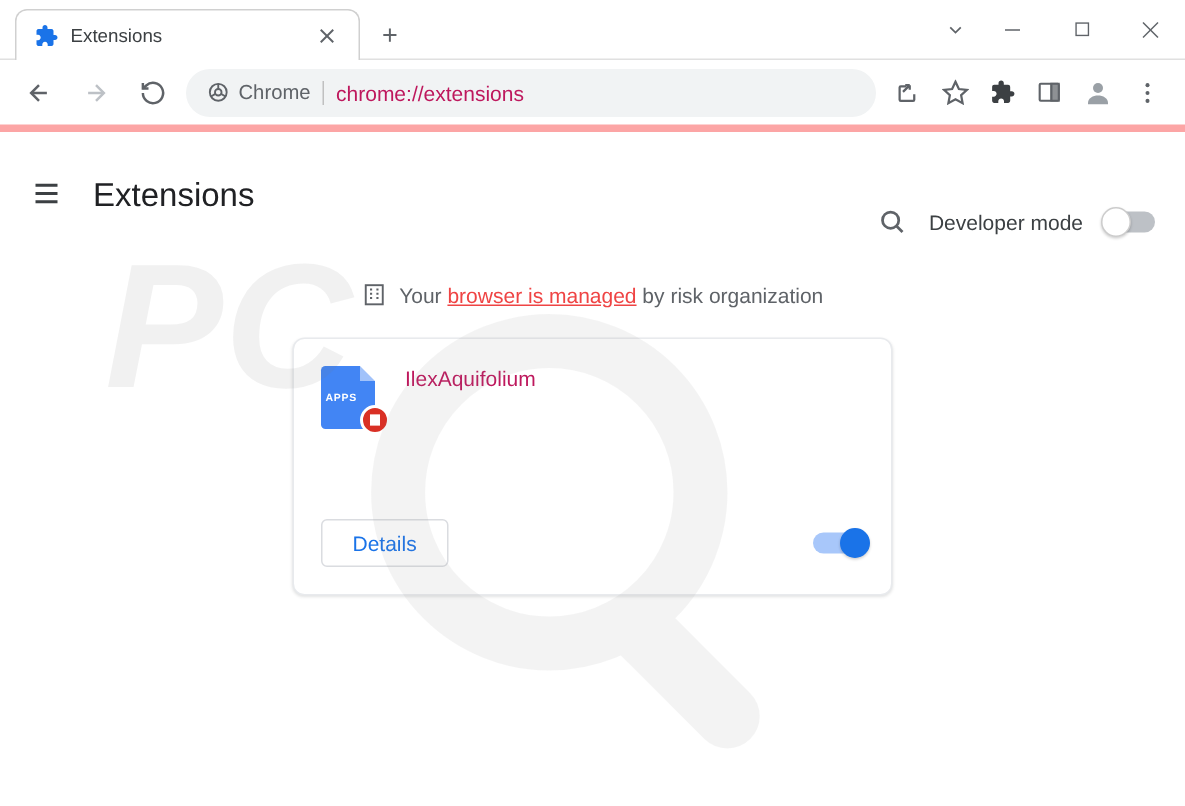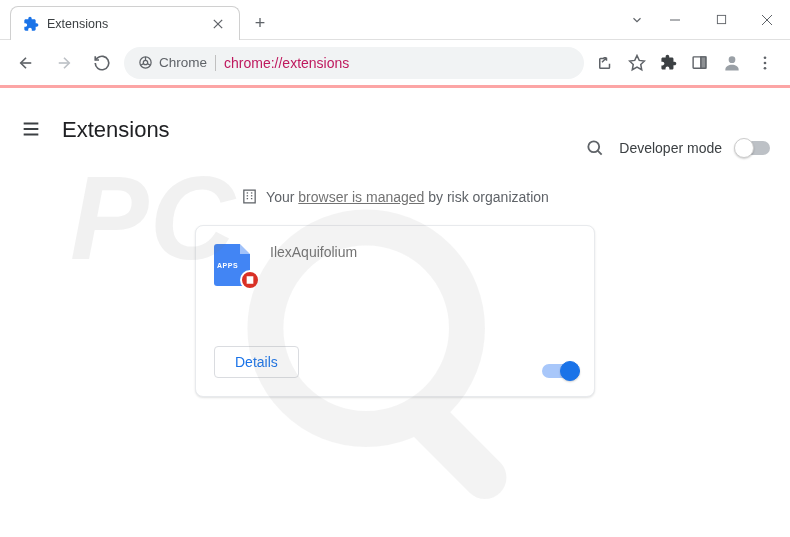--- a/index.html
+++ b/index.html
@@ -14,21 +14,21 @@
 
 
 .tabstrip { position: absolute; top: 6px; left: 10px; display: flex; align-items: center; }
 .tab { background: #fff; border: 1px solid #d0d0d0; border-bottom: none; border-radius: 8px 8px 0 0; height: 34px; display: flex; align-items: center; padding: 0 12px; min-width: 230px; }
 .tab .favicon { width: 16px; height: 16px; margin-right: 8px; color: #1a73e8; display: flex; align-items: center; }
 .tab .tab-title { font-size: 12.5px; color: #3c4043; flex: 1; }
 .tab .tab-close { color: #5f6368; font-size: 14px; padding: 0 4px; }
 .newtab { width: 28px; height: 28px; display: flex; align-items: center; justify-content: center; color: #5f6368; margin-left: 6px; font-size: 18px; }
 
 
-.toolbar { height: 48px; display: flex; align-items: center; padding: 0 10px; gap: 6px; border-bottom: 3px solid #fca5a5; background: #fff; }
+.toolbar { height: 48px; display: flex; align-items: center; padding: 0 10px; gap: 6px; border-bottom: 5px solid #fca5a5; background: #fff; }
 .nav-btn { width: 32px; height: 32px; display: flex; align-items: center; justify-content: center; color: #5f6368; border-radius: 50%; }
 .nav-btn.disabled { color: #bdc1c6; }
 .omnibox { flex: 1; height: 32px; background: #f1f3f4; border-radius: 16px; display: flex; align-items: center; padding: 0 14px; gap: 8px; }
 .omnibox .chrome-chip { color: #5f6368; font-size: 13.5px; display: flex; align-items: center; gap: 6px; }
 .omnibox .divider { width: 1px; height: 16px; background: #c0c0c0; }
 .omnibox .url { color: #be185d; font-size: 14px; }
 .right-icons { display: flex; align-items: center; gap: 14px; padding: 0 6px; }
 .right-icons .ic { color: #5f6368; display: flex; align-items: center; }
 
 
@@ -39,31 +39,31 @@
 .hdr-right { display: flex; align-items: center; gap: 14px; margin-top: 36px; }
 .search-ic { color: #5f6368; }
 .dev-label { font-size: 14px; color: #3c4043; }
 .toggle { width: 34px; height: 14px; background: #bdc1c6; border-radius: 7px; position: relative; }
 .toggle::after { content: ''; position: absolute; width: 18px; height: 18px; background: #fff; border: 1px solid #ccc; border-radius: 50%; top: -3px; left: -2px; box-shadow: 0 1px 2px rgba(0,0,0,0.2); }
 .toggle.on { background: #a8c7fa; }
 .toggle.on::after { left: 18px; background: #1a73e8; border-color: #1a73e8; }
 
 .managed-notice { text-align: center; padding: 16px 0 20px; font-size: 14px; color: #5f6368; display: flex; align-items: center; justify-content: center; gap: 8px; }
 .managed-notice .bicon { color: #5f6368; }
-.managed-notice a { color: #737373; text-decoration: underline; }
+.managed-notice a { color: #ef4444; text-decoration: underline; }
 
 .ext-card { width: 400px; margin: 0 auto; background: #fff; border: 1px solid #e8eaed; border-radius: 8px; box-shadow: 0 1px 2px rgba(60,64,67,0.15); padding: 18px; }
 .ext-top { display: flex; gap: 16px; min-height: 92px; }
 .ext-icon { width: 40px; height: 40px; position: relative; }
 .ext-icon .apps-badge { width: 36px; height: 42px; background: #4285f4; border-radius: 3px; position: relative; }
 .ext-icon .apps-badge::before { content: ''; position: absolute; top: 0; right: 0; width: 0; height: 0; border-left: 10px solid #a1c2fa; border-top: 10px solid #fff; }
 .ext-icon .apps-text { position: absolute; top: 18px; left: 3px; font-size: 7px; color: #fff; font-weight: bold; letter-spacing: 0.5px; }
 .ext-icon .org-badge { position: absolute; bottom: -6px; right: -6px; width: 20px; height: 20px; background: #d93025; border-radius: 50%; border: 2px solid #fff; display: flex; align-items: center; justify-content: center; }
-.ext-name { font-size: 14px; color: #737373; }
-.ext-bottom { display: flex; align-items: flex-end; justify-content: space-between; margin-top: 10px; }
+.ext-name { font-size: 14px; color: #be185d; }
+.ext-bottom { display: flex; align-items: center; justify-content: space-between; margin-top: 10px; }
 .details-btn { color: #1a73e8; font-size: 14px; padding: 7px 20px; border: 1px solid #dadce0; border-radius: 4px; background: #fff; cursor: pointer; }
 
 
 .watermark { position: absolute; top: 0; left: 0; width: 100%; height: 100%; pointer-events: none; display: flex; align-items: flex-end; justify-content: center; }
 .watermark svg { opacity: 0.09; }
 .wm-text { position: absolute; font-size: 118px; font-weight: bold; color: rgba(120,120,120,0.1); font-style: italic; letter-spacing: 1px; }
 
 svg { display: block; }
 </style>
 </head>

